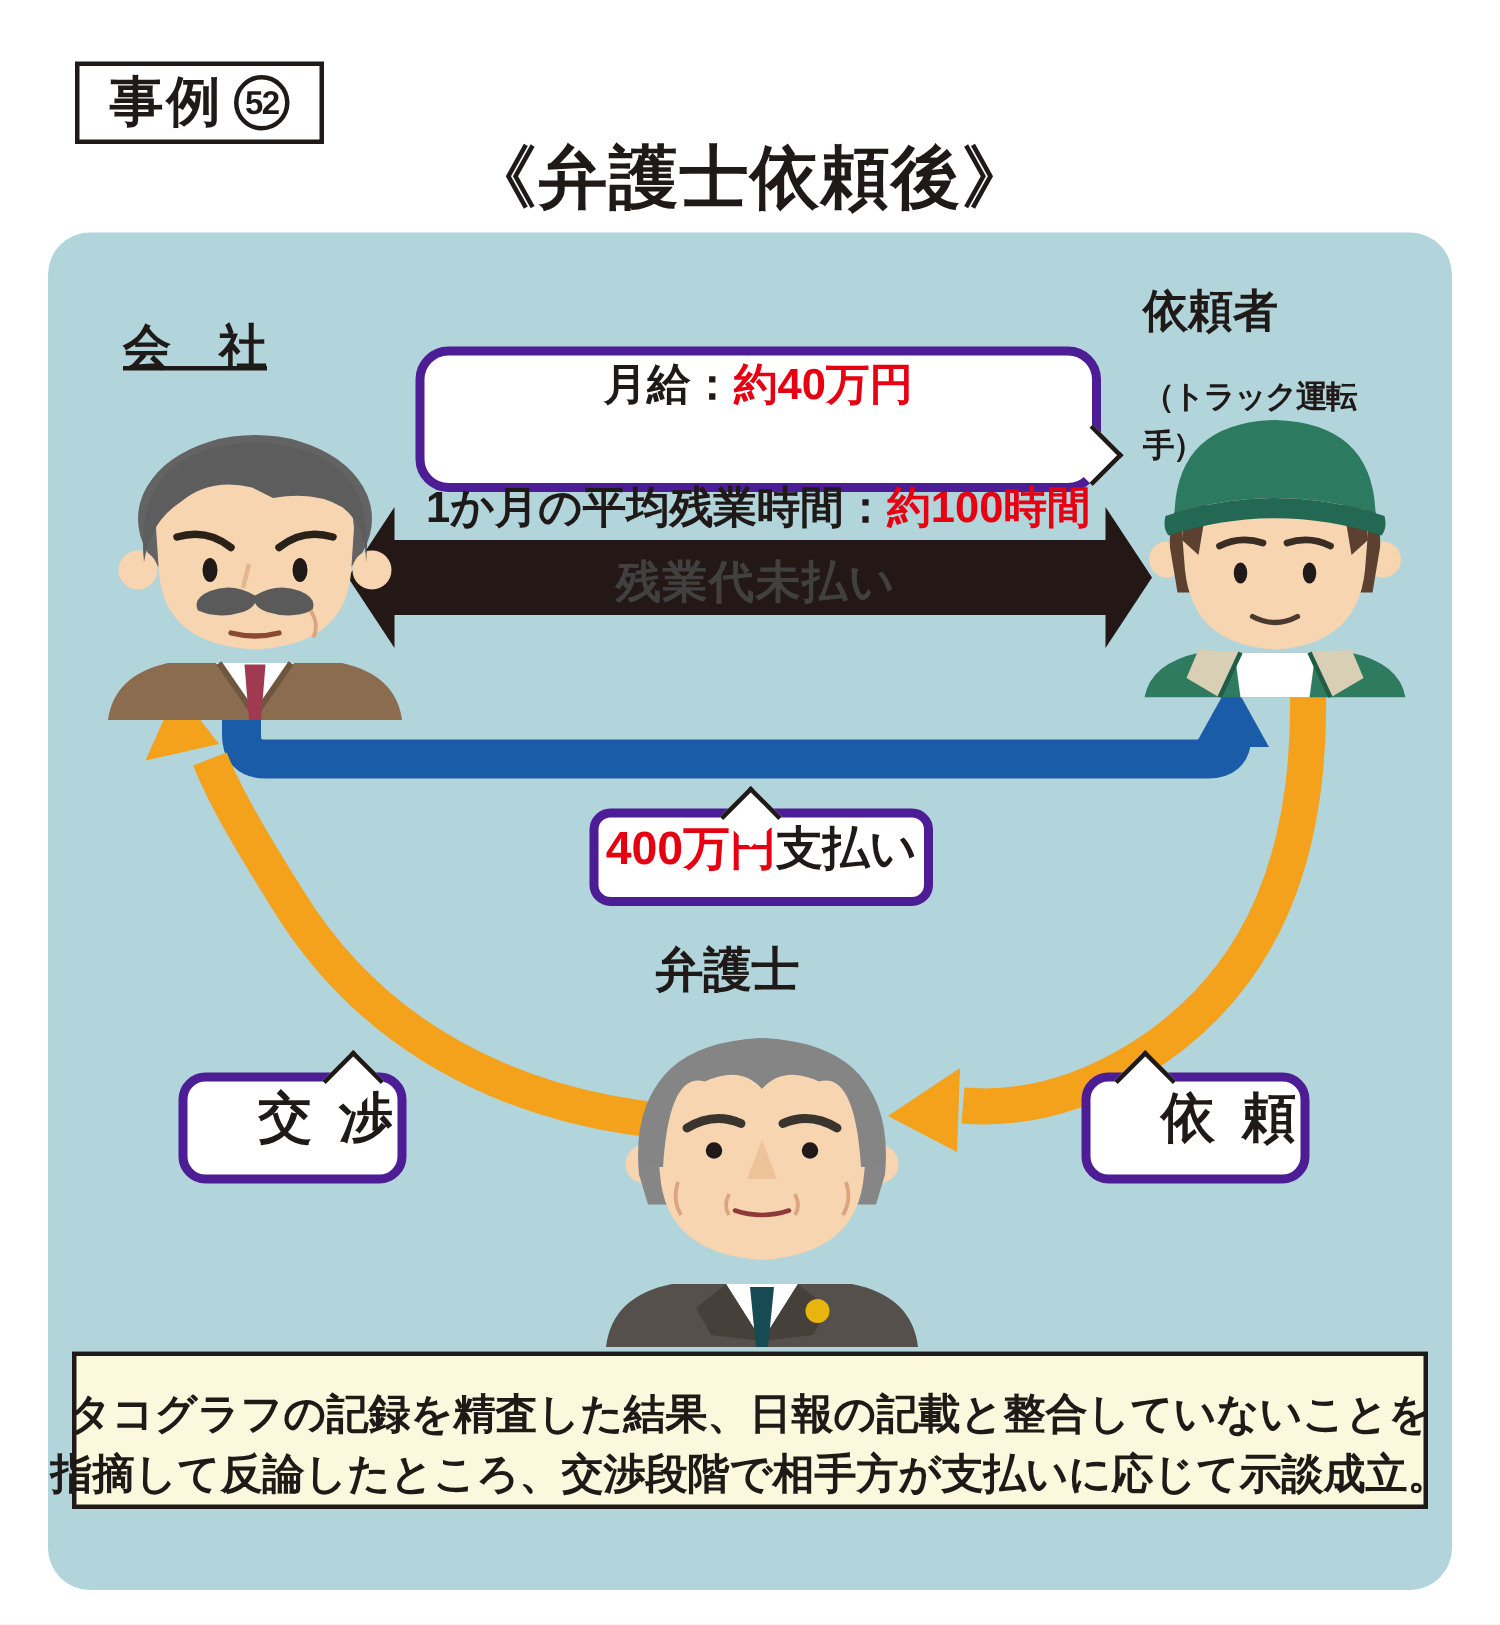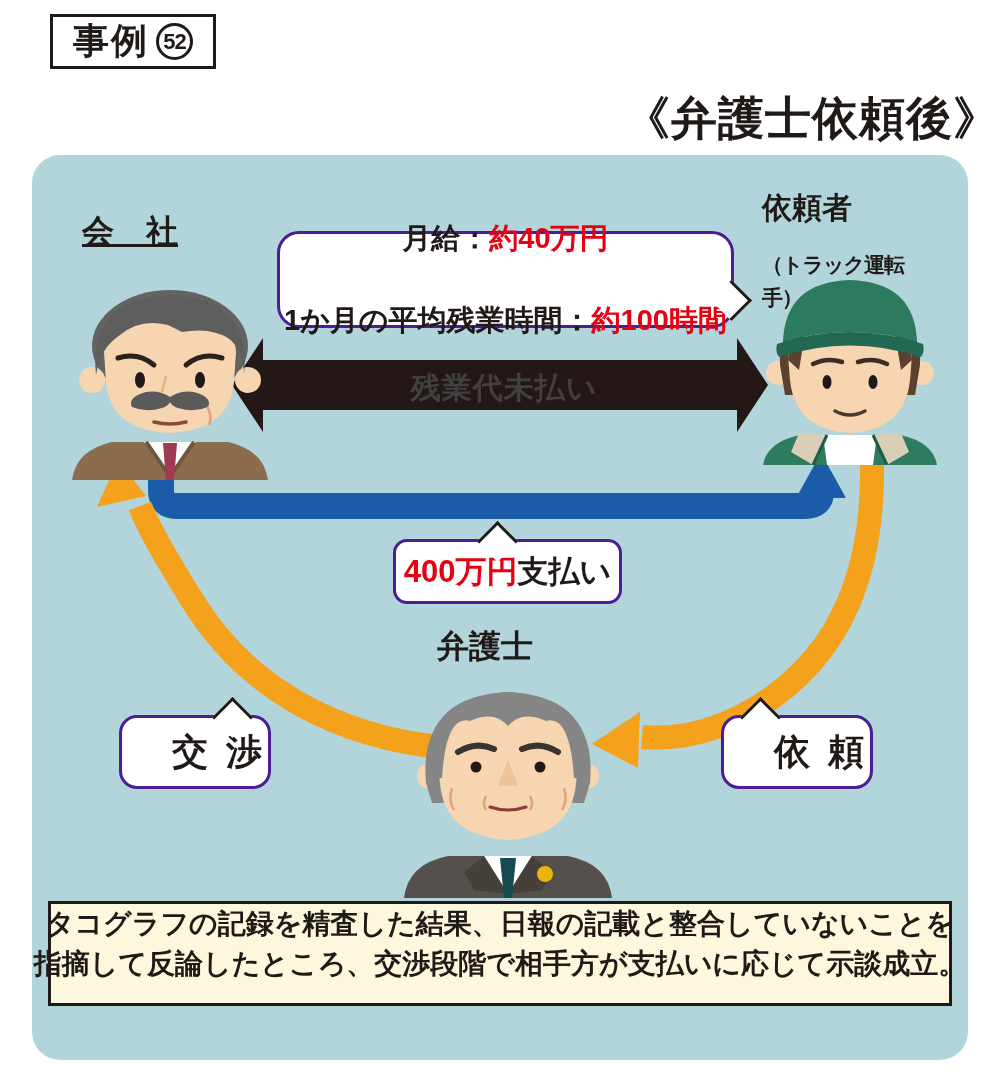--- a/index.html
+++ b/index.html
@@ -2,31 +2,31 @@
 <html style="--panel-bg: #b2d4db; --arrow-black: #231815; --arrow-blue: #1a5ca8; --arrow-orange: #f4a11b; --accent-red: #e60012; --footer-bg: #fcf8dd;"><head>
 <meta charset="utf-8">
 <style>
   html,body{margin:0;padding:0;background:#fff;}
   .page{
     position:relative;width:1000px;height:1083px;background:#fff;overflow:hidden;
     font-family:"Liberation Sans","DejaVu Sans",sans-serif;font-weight:700;color:#1f1a17;
   }
   
   .case-box{
-    position:absolute;left:50px;top:14px;height:55px;padding:0 20px;
+    position:absolute;left:50px;top:41px;height:55px;padding:0 20px;
     border:3px solid #1f1a17;background:#fff;display:flex;align-items:center;gap:7px;
     font-size:36px;letter-spacing:2px;box-sizing:border-box;
   }
   .case-circle{
     width:37px;height:37px;border:3px solid #1f1a17;border-radius:50%;
     display:flex;align-items:center;justify-content:center;
     font-size:22px;letter-spacing:-1px;box-sizing:border-box;
   }
   .main-title{
-    position:absolute;left:0;top:88px;width:100%;text-align:right;
+    position:absolute;left:0;top:88px;width:100%;text-align:center;
     font-size:46px;letter-spacing:1px;
   }
   
   .panel{
     position:absolute;left:32px;top:155px;width:936px;height:905px;
     background:var(--panel-bg,#b2d4db);border-radius:28px;
   }
   .arrows-layer{position:absolute;left:0;top:0;width:1000px;height:1083px;z-index:2;}
   .stroke-blue{stroke:var(--arrow-blue,#1a5ca8);}
   .fill-blue{fill:var(--arrow-blue,#1a5ca8);}
@@ -40,23 +40,23 @@
   .company-label{left:82px;top:210px;text-decoration:underline;}
   .client-label-wrap{left:762px;top:191px;width:176px;text-align:left;font-size:30px;line-height:33px;}
   .client-note{font-size:21px;letter-spacing:-1px;margin-top:24px;}
   .lawyer-label{left:437px;top:625px;width:136px;text-align:left;}
   .dispute-label{
     position:absolute;left:334px;top:368px;width:340px;text-align:center;z-index:4;
     color:#404040;font-size:30px;letter-spacing:1px;
   }
   
   .bubble{
-    position:absolute;z-index:5;background:#fff;border:3px solid #4c1d95;
+    position:absolute;z-index:5;background:#fff;border:6px solid #4c1d95;
     box-sizing:border-box;display:flex;flex-direction:column;
-    align-items:center;justify-content:center;white-space:nowrap;gap:41px;
+    align-items:center;justify-content:flex-start;white-space:nowrap;gap:41px;
   }
   .red{color:var(--accent-red,#e60012);}
   .info-bubble{left:277px;top:231px;width:457px;height:97px;border-radius:22px;font-size:29px;line-height:41px;}
   .payment-bubble{left:393px;top:539px;width:229px;height:65px;border-radius:14px;font-size:31px;}
   .small-bubble{width:152px;height:74px;border-radius:18px;font-size:36px;letter-spacing:4px;padding-left:48px;}
   .nego-bubble{left:119px;top:715px;}
   .request-bubble{left:721px;top:715px;}
   .tail{position:absolute;background:#fff;}
   .tail-up{
     width:26px;height:26px;top:-15px;
@@ -65,21 +65,21 @@
   }
   .tail-right{
     width:26px;height:26px;right:-15px;top:52px;
     border-top:3px solid #1f1a17;border-right:3px solid #1f1a17;
     transform:rotate(45deg);
   }
   
   .footer-box{
     position:absolute;left:48px;top:901px;width:904px;height:105px;z-index:6;
     background:var(--footer-bg,#fcf8dd);border:3px solid #1f1a17;box-sizing:border-box;
-    display:flex;flex-direction:column;align-items:center;justify-content:flex-start;
+    display:flex;flex-direction:column;align-items:center;justify-content:flex-end;
     font-size:28px;line-height:40px;white-space:nowrap;
   }
 </style>
 </head>
 <body>
 
 <div class="page">
 
   <div class="case-box">
     <span>事例</span>

